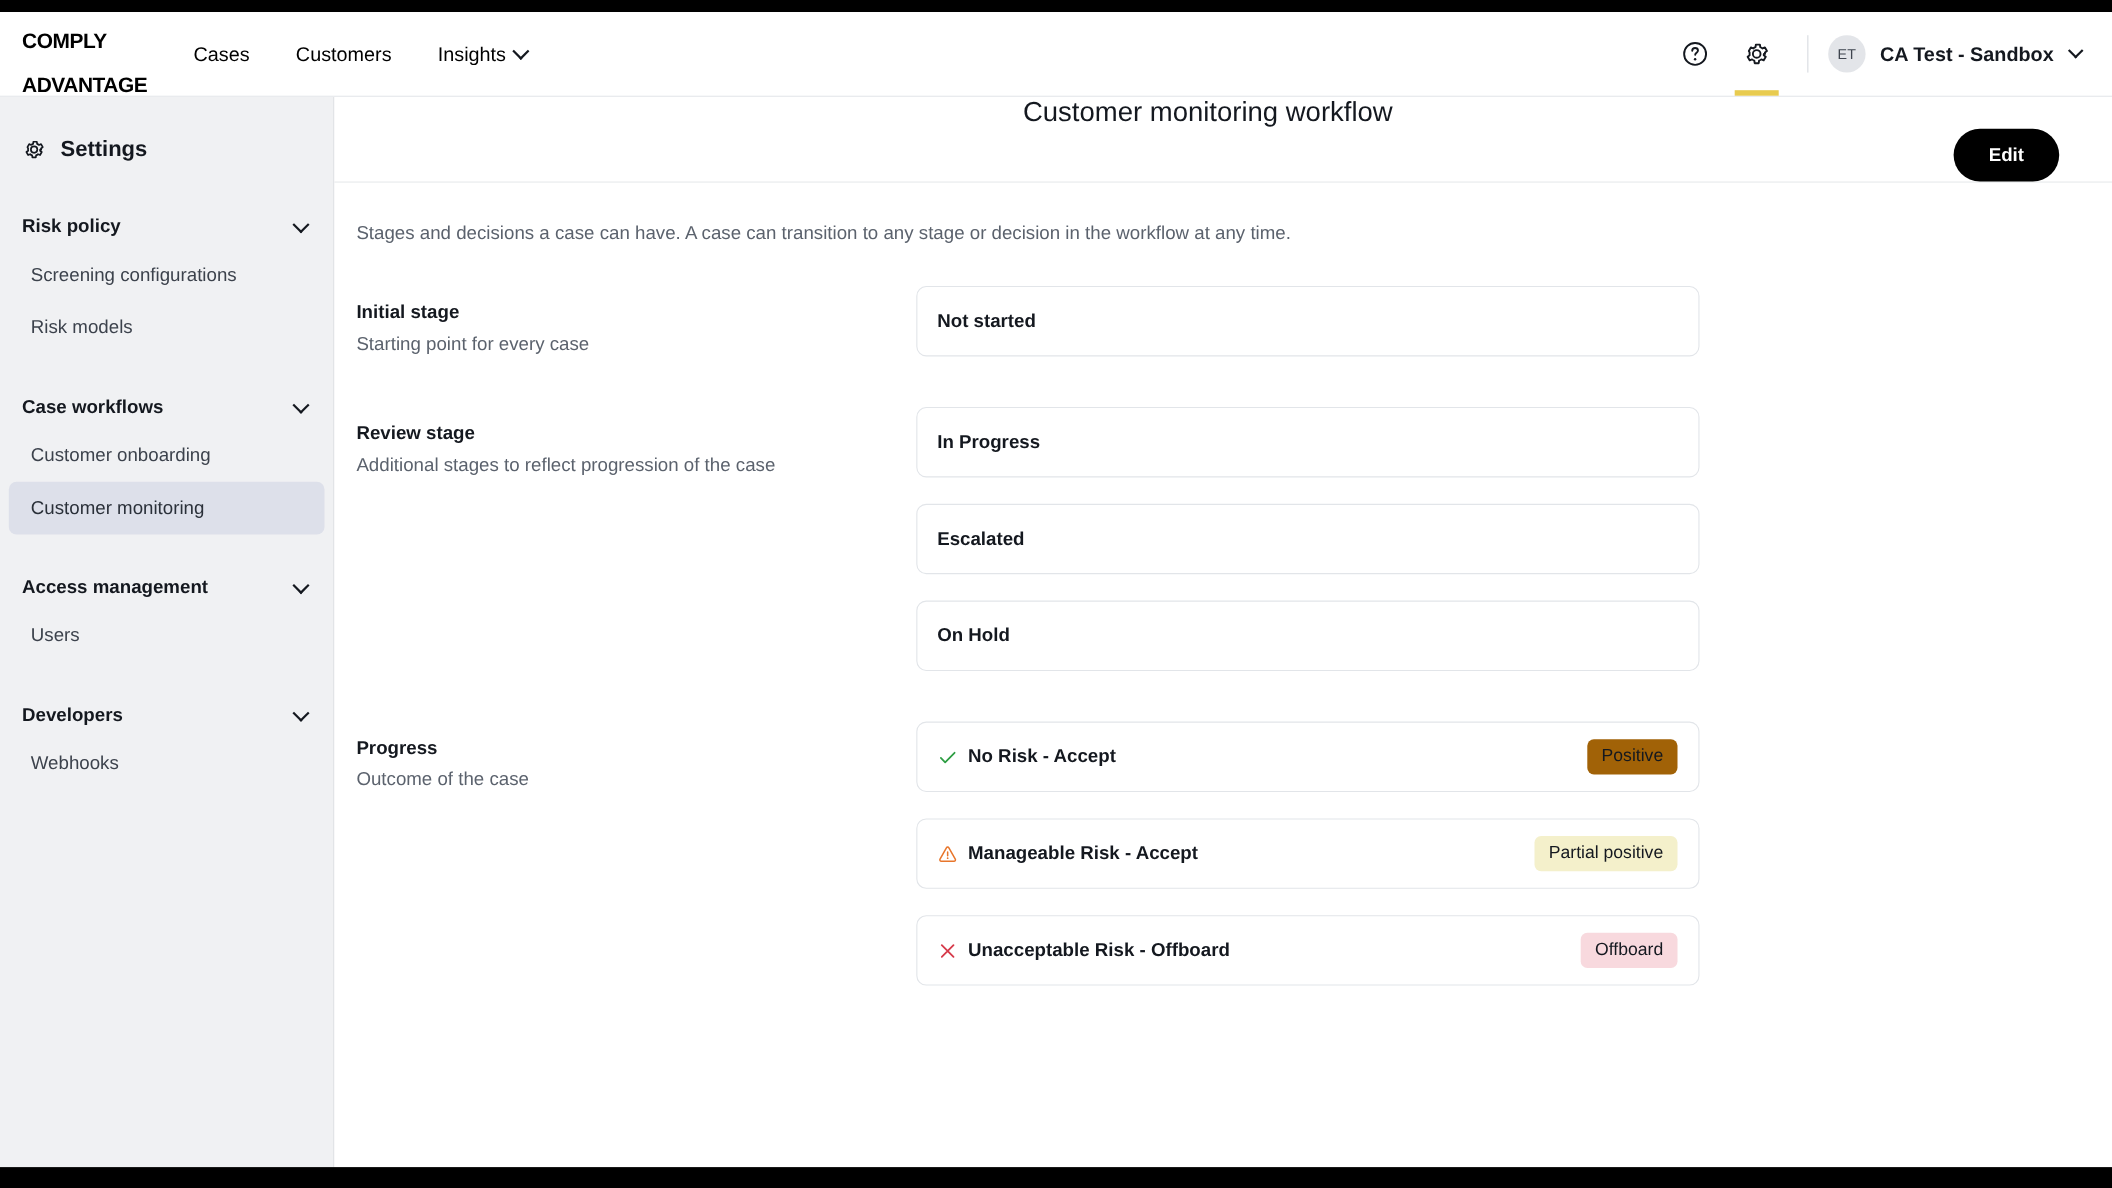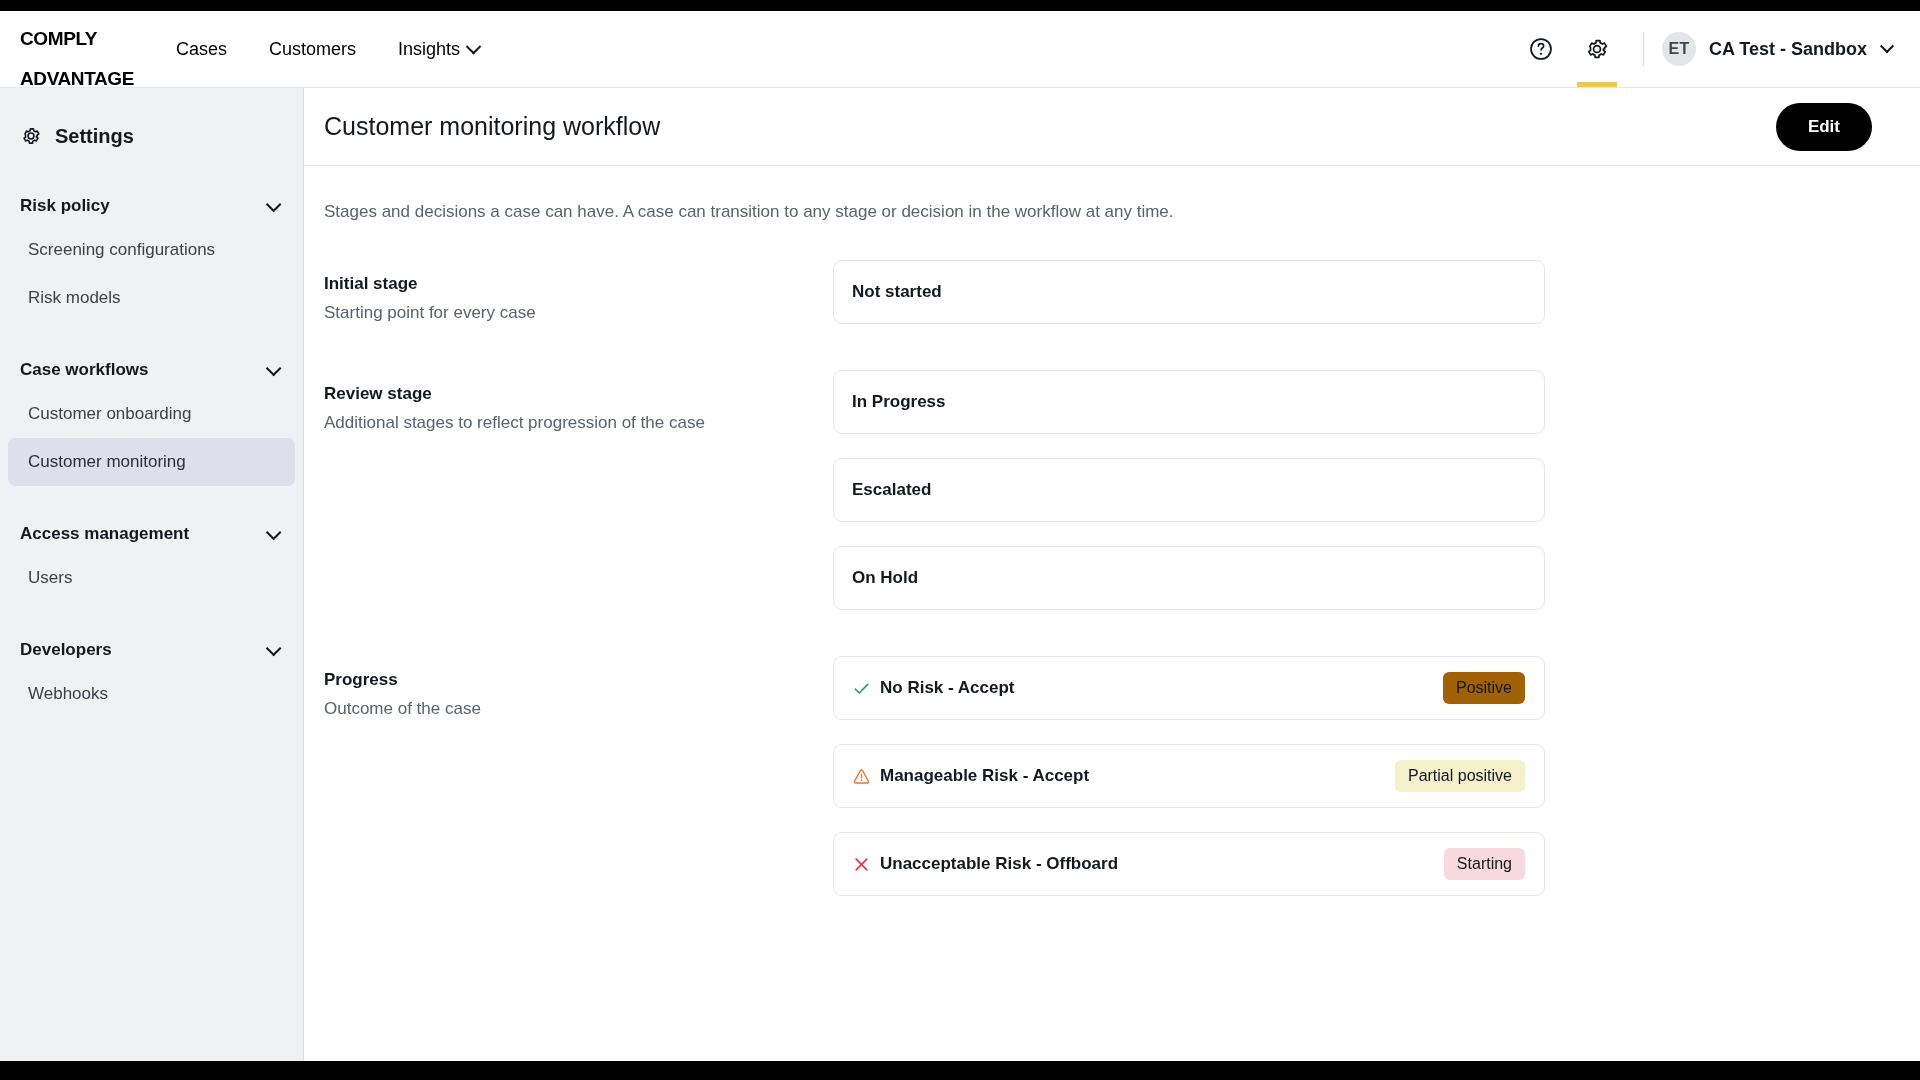--- a/index.html
+++ b/index.html
@@ -77,21 +77,21 @@
     width: 1px; height: 34px; background: #d8dbe0; margin: 0 18px;
   }
   .account {
     display: flex; align-items: center; gap: 13px;
     cursor: pointer; padding-right: 4px;
   }
   .avatar {
     width: 34px; height: 34px; border-radius: 50%;
     background: #e3e5e9;
     display: flex; align-items: center; justify-content: center;
-    font-size: 16px; font-weight: 700; color: #3f454f;
+    font-size: 13px; font-weight: 400; color: #3f454f;
     letter-spacing: 0.3px;
   }
   .account-name { font-size: 18px; font-weight: 700; color: #14181f; }
   .chev-sm {
     display: inline-block;
     width: 10px; height: 10px;
     border-right: 2px solid #14181f;
     border-bottom: 2px solid #14181f;
     transform: rotate(45deg) translate(-2px,-2px);
     margin-left: 2px;
@@ -144,20 +144,21 @@
   }
   .sub-item.active { background: #dde0ea; color: #2a3039; }
 
   
   .main { flex: 1; background: #fff; min-width: 0; }
   .main-header {
     height: 78px;
     border-bottom: 1px solid #e7e9ec;
     display: flex; align-items: center;
     padding: 0 48px 0 20px;
+    flex-direction: column;
   }
   .page-title { font-size: 25px; color: #14181f; font-weight: 400; }
   .edit-btn {
     margin-left: auto;
     background: #000; color: #fff;
     border: none; border-radius: 999px;
     font-size: 17px; font-weight: 700;
     padding: 14px 32px;
     cursor: pointer;
     font-family: "Liberation Sans", sans-serif;
@@ -377,21 +378,21 @@
             </div>
 
             <div class="card">
               <span class="ico">
                 <svg width="19" height="19" viewBox="0 0 20 20" fill="none">
                   <path d="M4.4 4.4l11.2 11.2M15.6 4.4L4.4 15.6" stroke="#d63a4a" stroke-width="1.75" stroke-linecap="round"></path>
                 </svg>
               </span>
               <span class="card-label">Unacceptable Risk - Offboard</span>
               <span class="spacer"></span>
-              <span class="badge negative">Starting</span>
+              <span class="badge negative">Offboard</span>
             </div>
 
           </div>
         </div>
 
       </div>
     </div>
 
   </div>
 </div>

